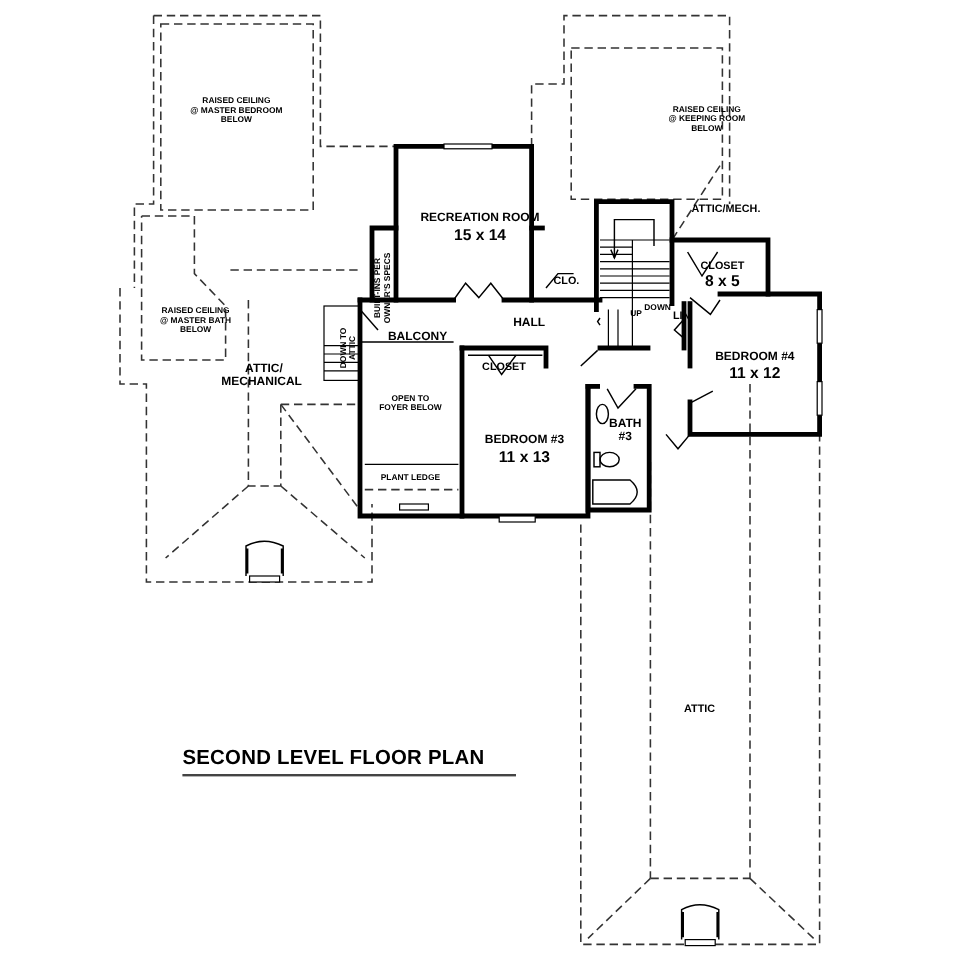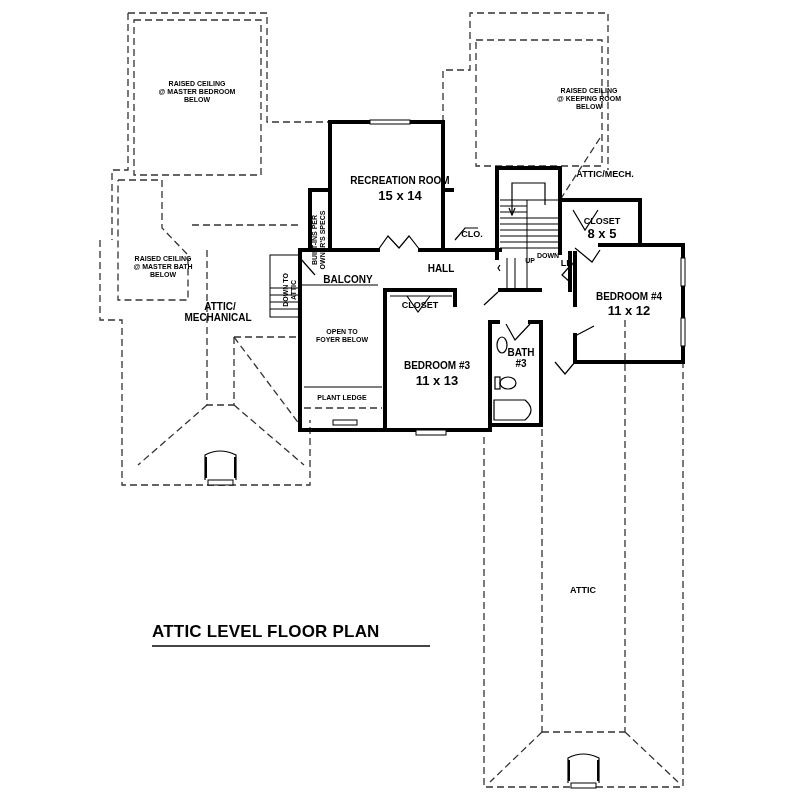--- a/index.html
+++ b/index.html
@@ -201,14 +201,14 @@
     <text class="lbl med" x="521" y="356">BATH</text>
     <text class="lbl med" x="521" y="367">#3</text>
 
     <text class="lbl med" x="629" y="300">BEDROOM #4</text>
     <text class="lbl dim" x="629" y="315">11 x 12</text>
 
     <text class="lbl small" x="583" y="593">ATTIC</text>
   </g>
 </svg>
 
-<div class="title">ATTIC LEVEL FLOOR PLAN</div>
+<div class="title">SECOND LEVEL FLOOR PLAN</div>
 <div class="title-rule"></div>
 
 </body></html>

